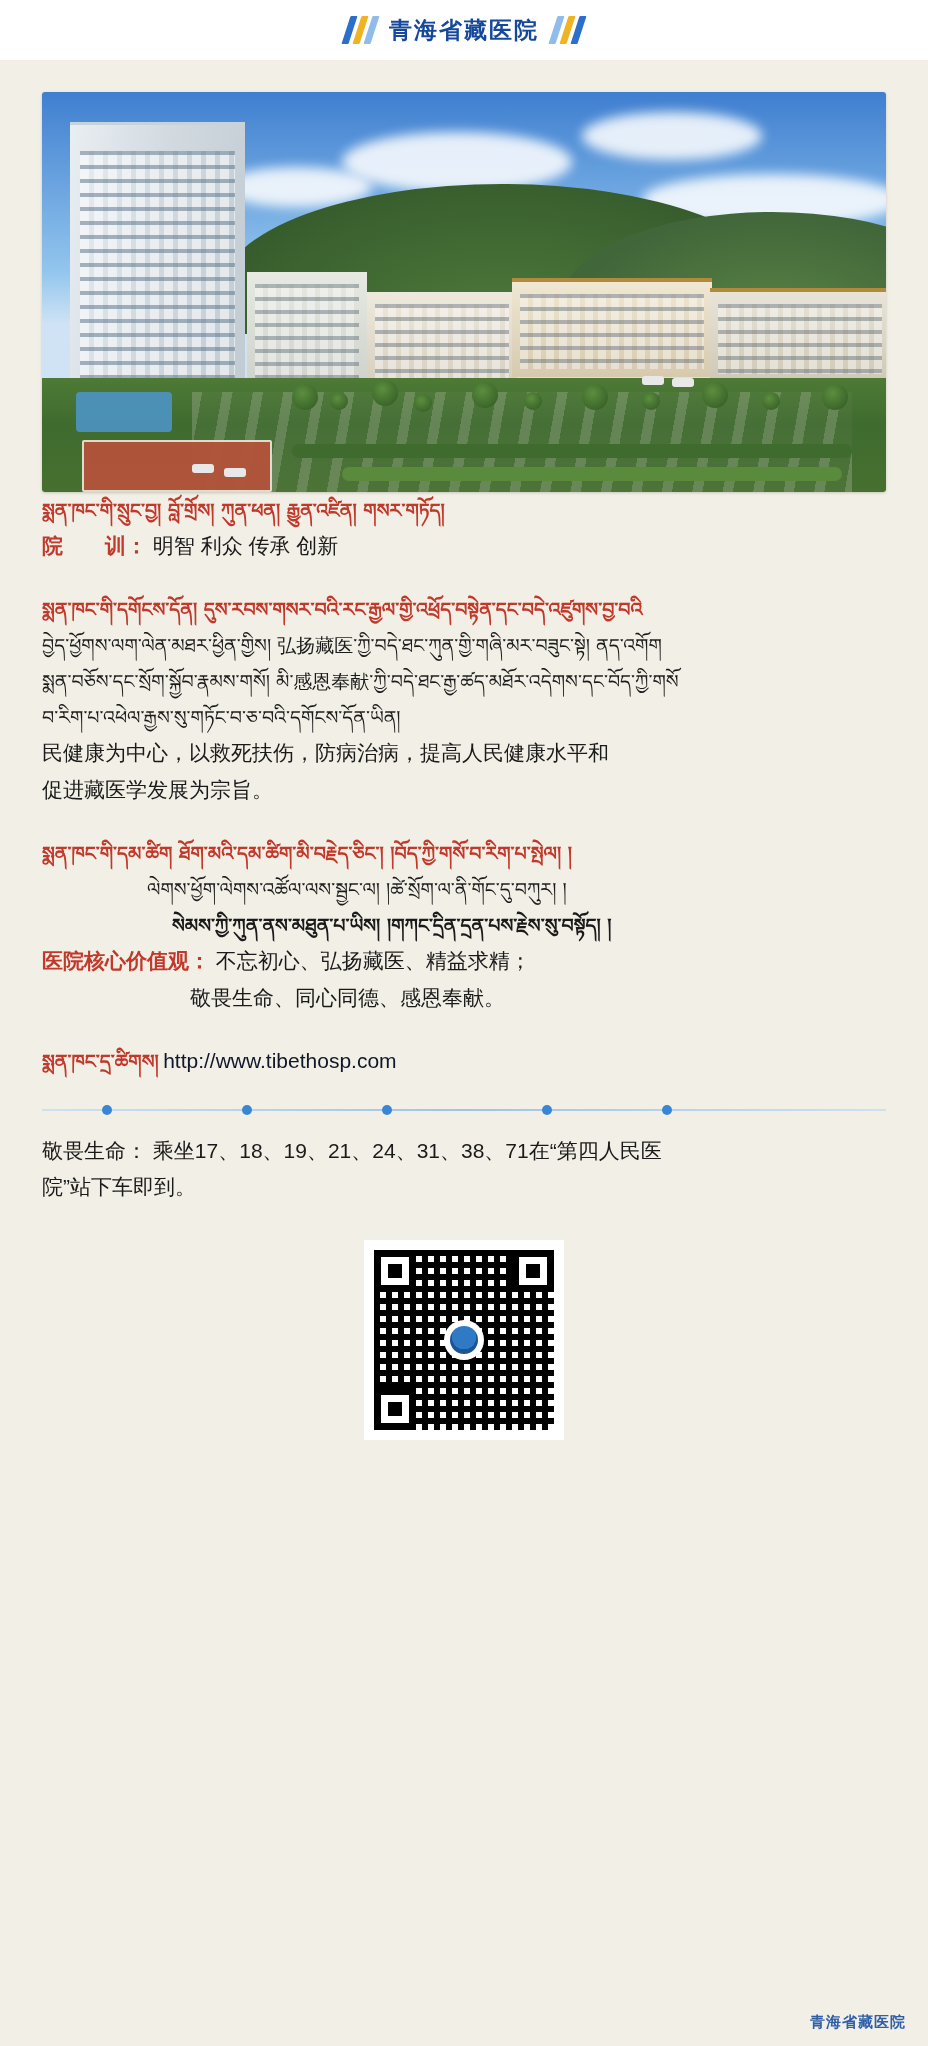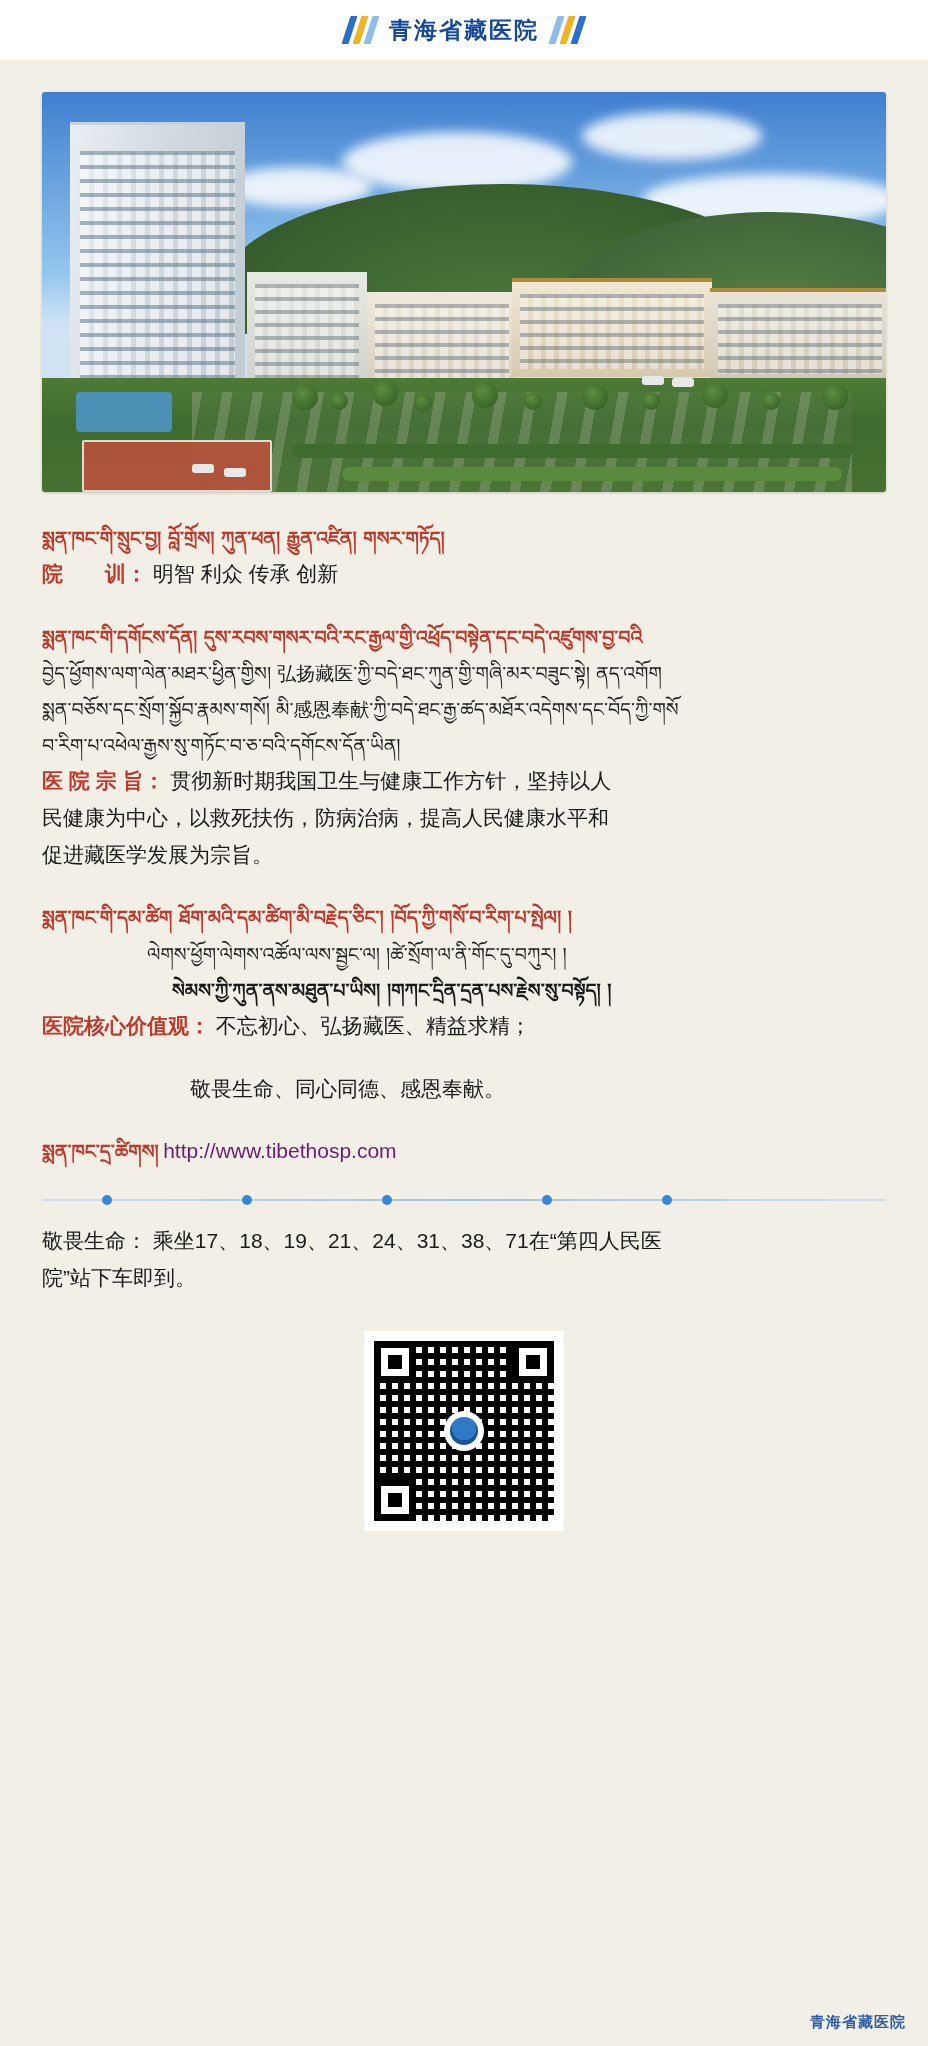--- a/index.html
+++ b/index.html
@@ -211,30 +211,30 @@
   .cn-label {
     color: #c0392b;
     font-weight: bold;
   }
   .cn {
     color: #1a1a1a;
     font-size: 21px;
     line-height: 1.75;
   }
   .block { margin-top: 26px; }
-  .block-first { margin-top: 28px; }
+  .block-first { }
   .link {
-    color: #701a75;
+    color: #0f172a;
     font-size: 21px;
     text-decoration: none;
   }
   .tib-line { display: block; }
   .tib-line.ind1 { padding-left: 105px; }
   .tib-line.ind3 { padding-left: 130px; font-weight: bold; }
-  .val-line2 { padding-left: 148px; margin-top: 26px; }
+  .val-line2 { padding-left: 148px; }
 
   
   .divider {
     margin: 26px 0 18px 0;
     height: 10px;
     position: relative;
   }
   .divider .bar {
     position: absolute;
     left: 0; right: 0; top: 4px;
@@ -384,24 +384,20 @@
         <span class="cn-label">院　　训：</span>
         <span>明智  利众  传承  创新</span>
       </div>
     </div>
 
     <div class="block">
       <div class="tib tib-line">སྨན་ཁང་གི་དགོངས་དོན། དུས་རབས་གསར་བའི་རང་རྒྱལ་གྱི་འཕྲོད་བསྟེན་དང་བདེ་འཛུགས་བྱ་བའི</div>
       <div class="tib-dark tib-line">བྱེད་ཕྱོགས་ལག་ལེན་མཐར་ཕྱིན་གྱིས། 弘扬藏医་ཀྱི་བདེ་ཐང་ཀུན་གྱི་གཞི་མར་བཟུང་སྟེ། ནད་འགོག</div>
       <div class="tib-dark tib-line">སྨན་བཅོས་དང་སྲོག་སྐྱོབ་རྣམས་གསོ། མི་感恩奉献་ཀྱི་བདེ་ཐང་རྒྱ་ཚད་མཐོར་འདེགས་དང་བོད་ཀྱི་གསོ</div>
       <div class="tib-dark tib-line">བ་རིག་པ་འཕེལ་རྒྱས་སུ་གཏོང་བ་ཅ་བའི་དགོངས་དོན་ཡིན།</div>
-      <div class="cn">
-        <span class="cn-label">医 院 宗 旨：</span>
-        <span>贯彻新时期我国卫生与健康工作方针，坚持以人</span>
-      </div>
       <div class="cn">民健康为中心，以救死扶伤，防病治病，提高人民健康水平和</div>
       <div class="cn">促进藏医学发展为宗旨。</div>
     </div>
 
     <div class="block">
       <div class="tib tib-line">སྨན་ཁང་གི་དམ་ཚིག  ཐོག་མའི་དམ་ཚིག་མི་བརྗེད་ཅིང་། །བོད་ཀྱི་གསོ་བ་རིག་པ་སྤེལ། །</div>
       <div class="tib-dark tib-line ind1">ལེགས་ཕྱོག་ལེགས་འཚོལ་ལས་སྦྱང་ལ། །ཚེ་སྲོག་ལ་ནི་གོང་དུ་བཀུར། །</div>
       <div class="tib-dark tib-line ind3">སེམས་ཀྱི་ཀུན་ནས་མཐུན་པ་ཡིས། །གཀང་དྲིན་དྲན་པས་རྗེས་སུ་བསྟོད། །</div>
       <div class="cn">
         <span class="cn-label">医院核心价值观：</span>

